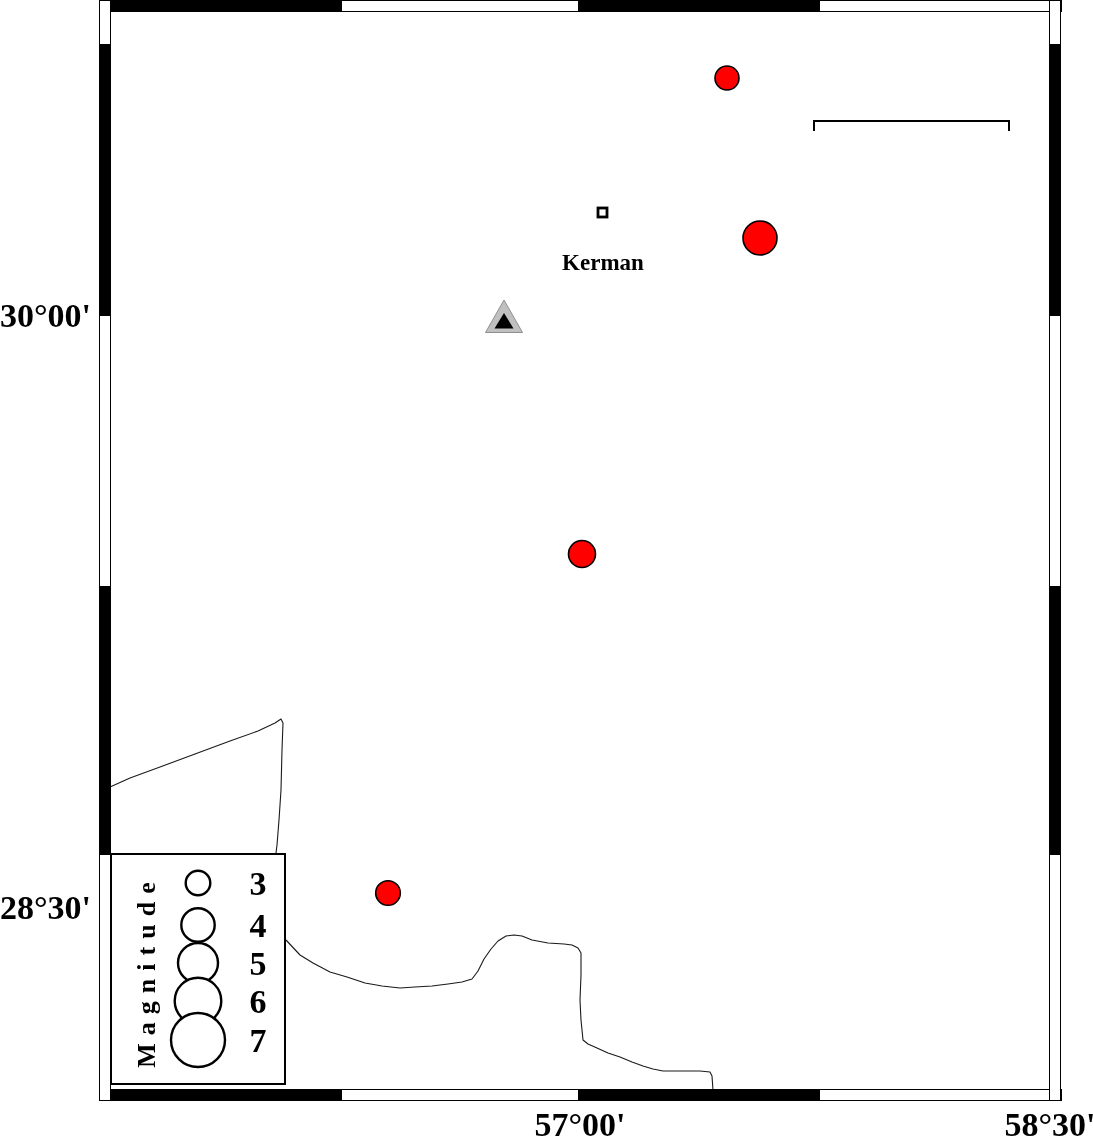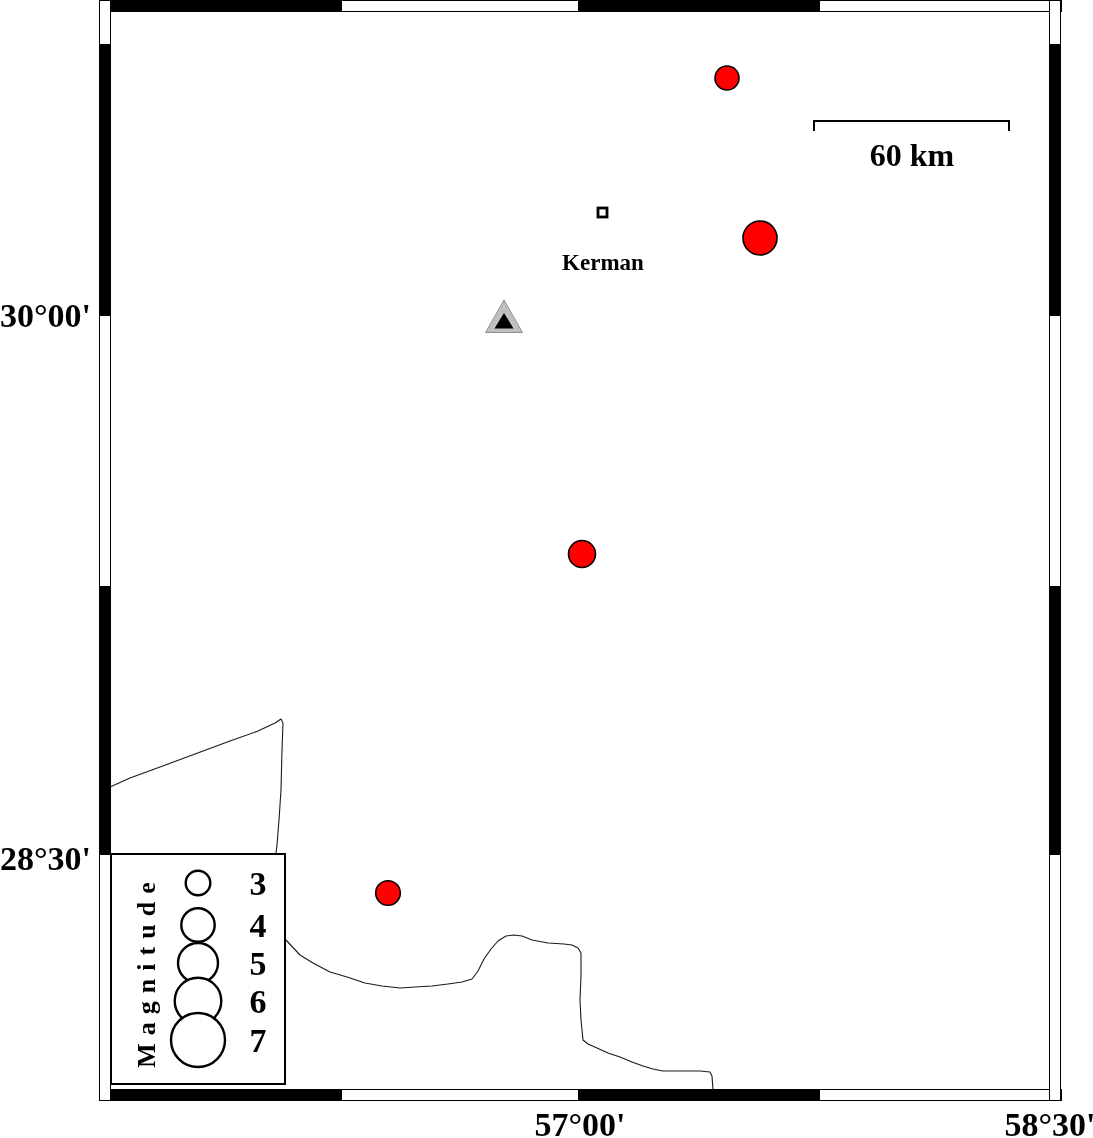--- a/index.html
+++ b/index.html
@@ -16,21 +16,21 @@
   #band-bottom{left:99px;top:1089px;width:963px;height:12px;}
   #band-left{left:99px;top:0;width:12px;height:1101px;}
   #band-right{left:1049px;top:0;width:12px;height:1101px;}
   .seg{position:absolute;background:#000;}
   .seg-h{top:0;bottom:0;}
   .seg-v{left:0;right:0;}
   
   .lbl{position:absolute;line-height:1.05;white-space:nowrap;}
   .axis{font-size:34px;}
   #lbl-lat-30{left:0;top:298px;width:88px;text-align:right;}
-  #lbl-lat-2830{left:0;top:841px;width:88px;text-align:center;}
+  #lbl-lat-2830{left:0;top:890px;width:88px;text-align:center;}
   #lbl-lon-57{left:480px;top:1107px;width:200px;text-align:center;}
   #lbl-lon-5830{left:950px;top:1107px;width:200px;text-align:center;}
   #lbl-scale{left:812px;top:139px;width:200px;text-align:center;font-size:32px;}
   #lbl-kerman{left:503px;top:219px;width:200px;text-align:center;font-size:23px;margin-top:32px;}
   
   #legend-box{
     position:absolute;left:110px;top:853px;width:176px;height:232px;
     background:#fff;border:2px solid #000;box-sizing:border-box;
   }
   #legend-title{
@@ -90,21 +90,20 @@
   <div class="band" id="band-right">
     <div class="seg seg-v" style="top:43px;height:272px"></div>
     <div class="seg seg-v" style="top:585px;height:269px"></div>
   </div>
 
   <div class="lbl axis" id="lbl-lat-30">30°00'</div>
   <div class="lbl axis" id="lbl-lat-2830">28°30'</div>
   <div class="lbl axis" id="lbl-lon-57">57°00'</div>
   <div class="lbl axis" id="lbl-lon-5830">58°30'</div>
 
-  <div class="lbl" id="lbl-scale">60 km</div>
 
   <div class="lbl" id="lbl-kerman">Kerman</div>
 
   <div id="legend-box">
     <svg id="legend-canvas" width="172" height="228" viewBox="0 0 172 228">
       <g id="g-legend-circles">
           <circle cx="86" cy="28" r="12.3" fill="#ffffff" stroke="#000000" stroke-width="2.4"></circle>
           <circle cx="86" cy="70" r="16.7" fill="#ffffff" stroke="#000000" stroke-width="2.4"></circle>
           <circle cx="86" cy="108" r="20" fill="#ffffff" stroke="#000000" stroke-width="2.4"></circle>
           <circle cx="86" cy="146" r="23.3" fill="#ffffff" stroke="#000000" stroke-width="2.4"></circle>

